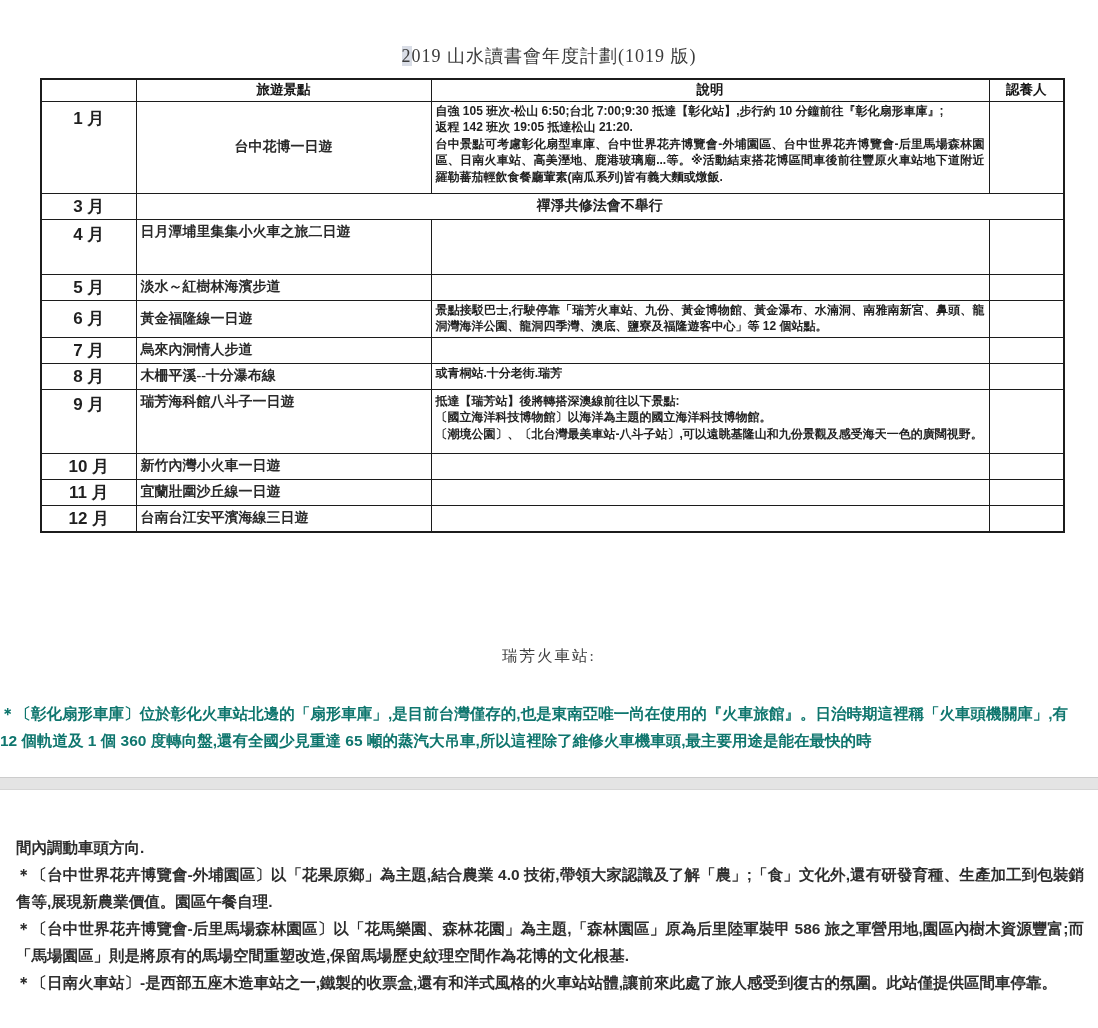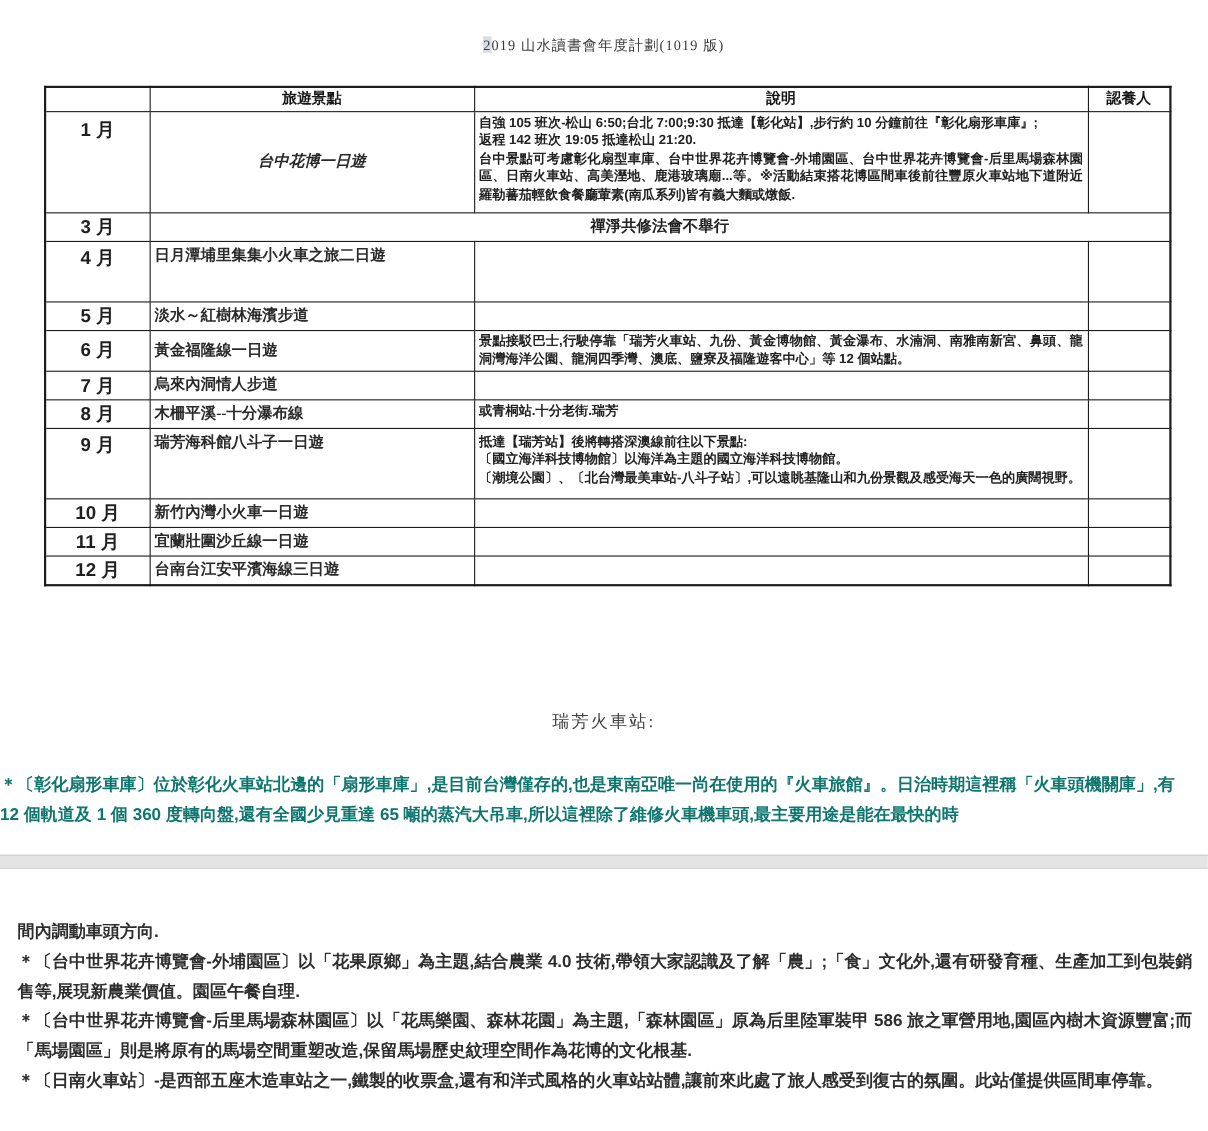--- a/index.html
+++ b/index.html
@@ -4,23 +4,23 @@
 <style>
   * { box-sizing: border-box; }
   html,body { margin:0; padding:0; }
   body {
     width:1098px; height:1028px; background:#ffffff;
     font-family:"Liberation Sans","DejaVu Sans",sans-serif;
     color:#1f1f1f; position:relative; overflow:hidden;
   }
   
   .doc-title {
-    position:absolute; top:32px; left:0; width:100%;
+    position:absolute; top:44px; left:0; width:100%;
     text-align:center; font-family:"Liberation Serif","DejaVu Serif",serif;
-    font-size:13px; font-weight:normal; color:#3b3b3b; letter-spacing:1px;
+    font-size:18px; font-weight:normal; color:#3b3b3b; letter-spacing:1px;
   }
   .doc-title .hl { background:#d9dde6; }
   
   table.plan {
     position:absolute; top:78px; left:40px; width:1023px;
     border-collapse:collapse; table-layout:fixed;
     border:2px solid #1c1c1c;
   }
   table.plan td, table.plan th { border:1.5px solid #1c1c1c; padding:1px 4px; overflow:hidden; }
   col.c-month { width:95px; }
@@ -30,21 +30,21 @@
   th.hdr { font-family:"Liberation Serif","DejaVu Serif",serif; font-size:13.5px; font-weight:bold; text-align:center; height:22px; color:#161616; }
   td.month { text-align:center; font-weight:bold; font-size:17px; white-space:nowrap; }
   td.attr  { font-family:"Liberation Serif","DejaVu Serif",serif; font-weight:bold; font-size:14px; padding-left:10px; color:#2a2a2a; }
   td.attr.center { text-align:center; padding-left:4px; }
   td.desc  { font-size:12px; font-weight:bold; line-height:16.5px; white-space:pre-line; word-break:break-all; text-align:justify; vertical-align:top; padding:2px 5px; color:#222; }
   td.merged { text-align:center; font-family:"Liberation Serif","DejaVu Serif",serif; font-weight:bold; font-size:14px; color:#222; }
   tr.vtop td { vertical-align:top; padding-top:3px; }
   tr.r1 { height:92px; } tr.r-s { height:25px; } tr.r-m23 { height:23px; }
   tr.r4 { height:55px; } tr.r6 { height:37px; } tr.r8 { height:26px; } tr.r9 { height:64px; }
   tr.r1 td.month { vertical-align:top; padding-top:5px; }
-  tr.r1 td.attr  { vertical-align:middle;font-style:italic; }
+  tr.r1 td.attr  { vertical-align:middle; }
   
   .notes-heading {
     position:absolute; top:646px; left:0; width:100%; text-align:center;
     font-family:"Liberation Serif","DejaVu Serif",serif; font-size:15.5px;
     color:#3f3f3f; letter-spacing:2px;
   }
   .note {
     font-size:15.5px; line-height:27px; color:#3a3a3a; margin:0;
     text-align:justify; word-break:break-all; font-weight:600;
   }

